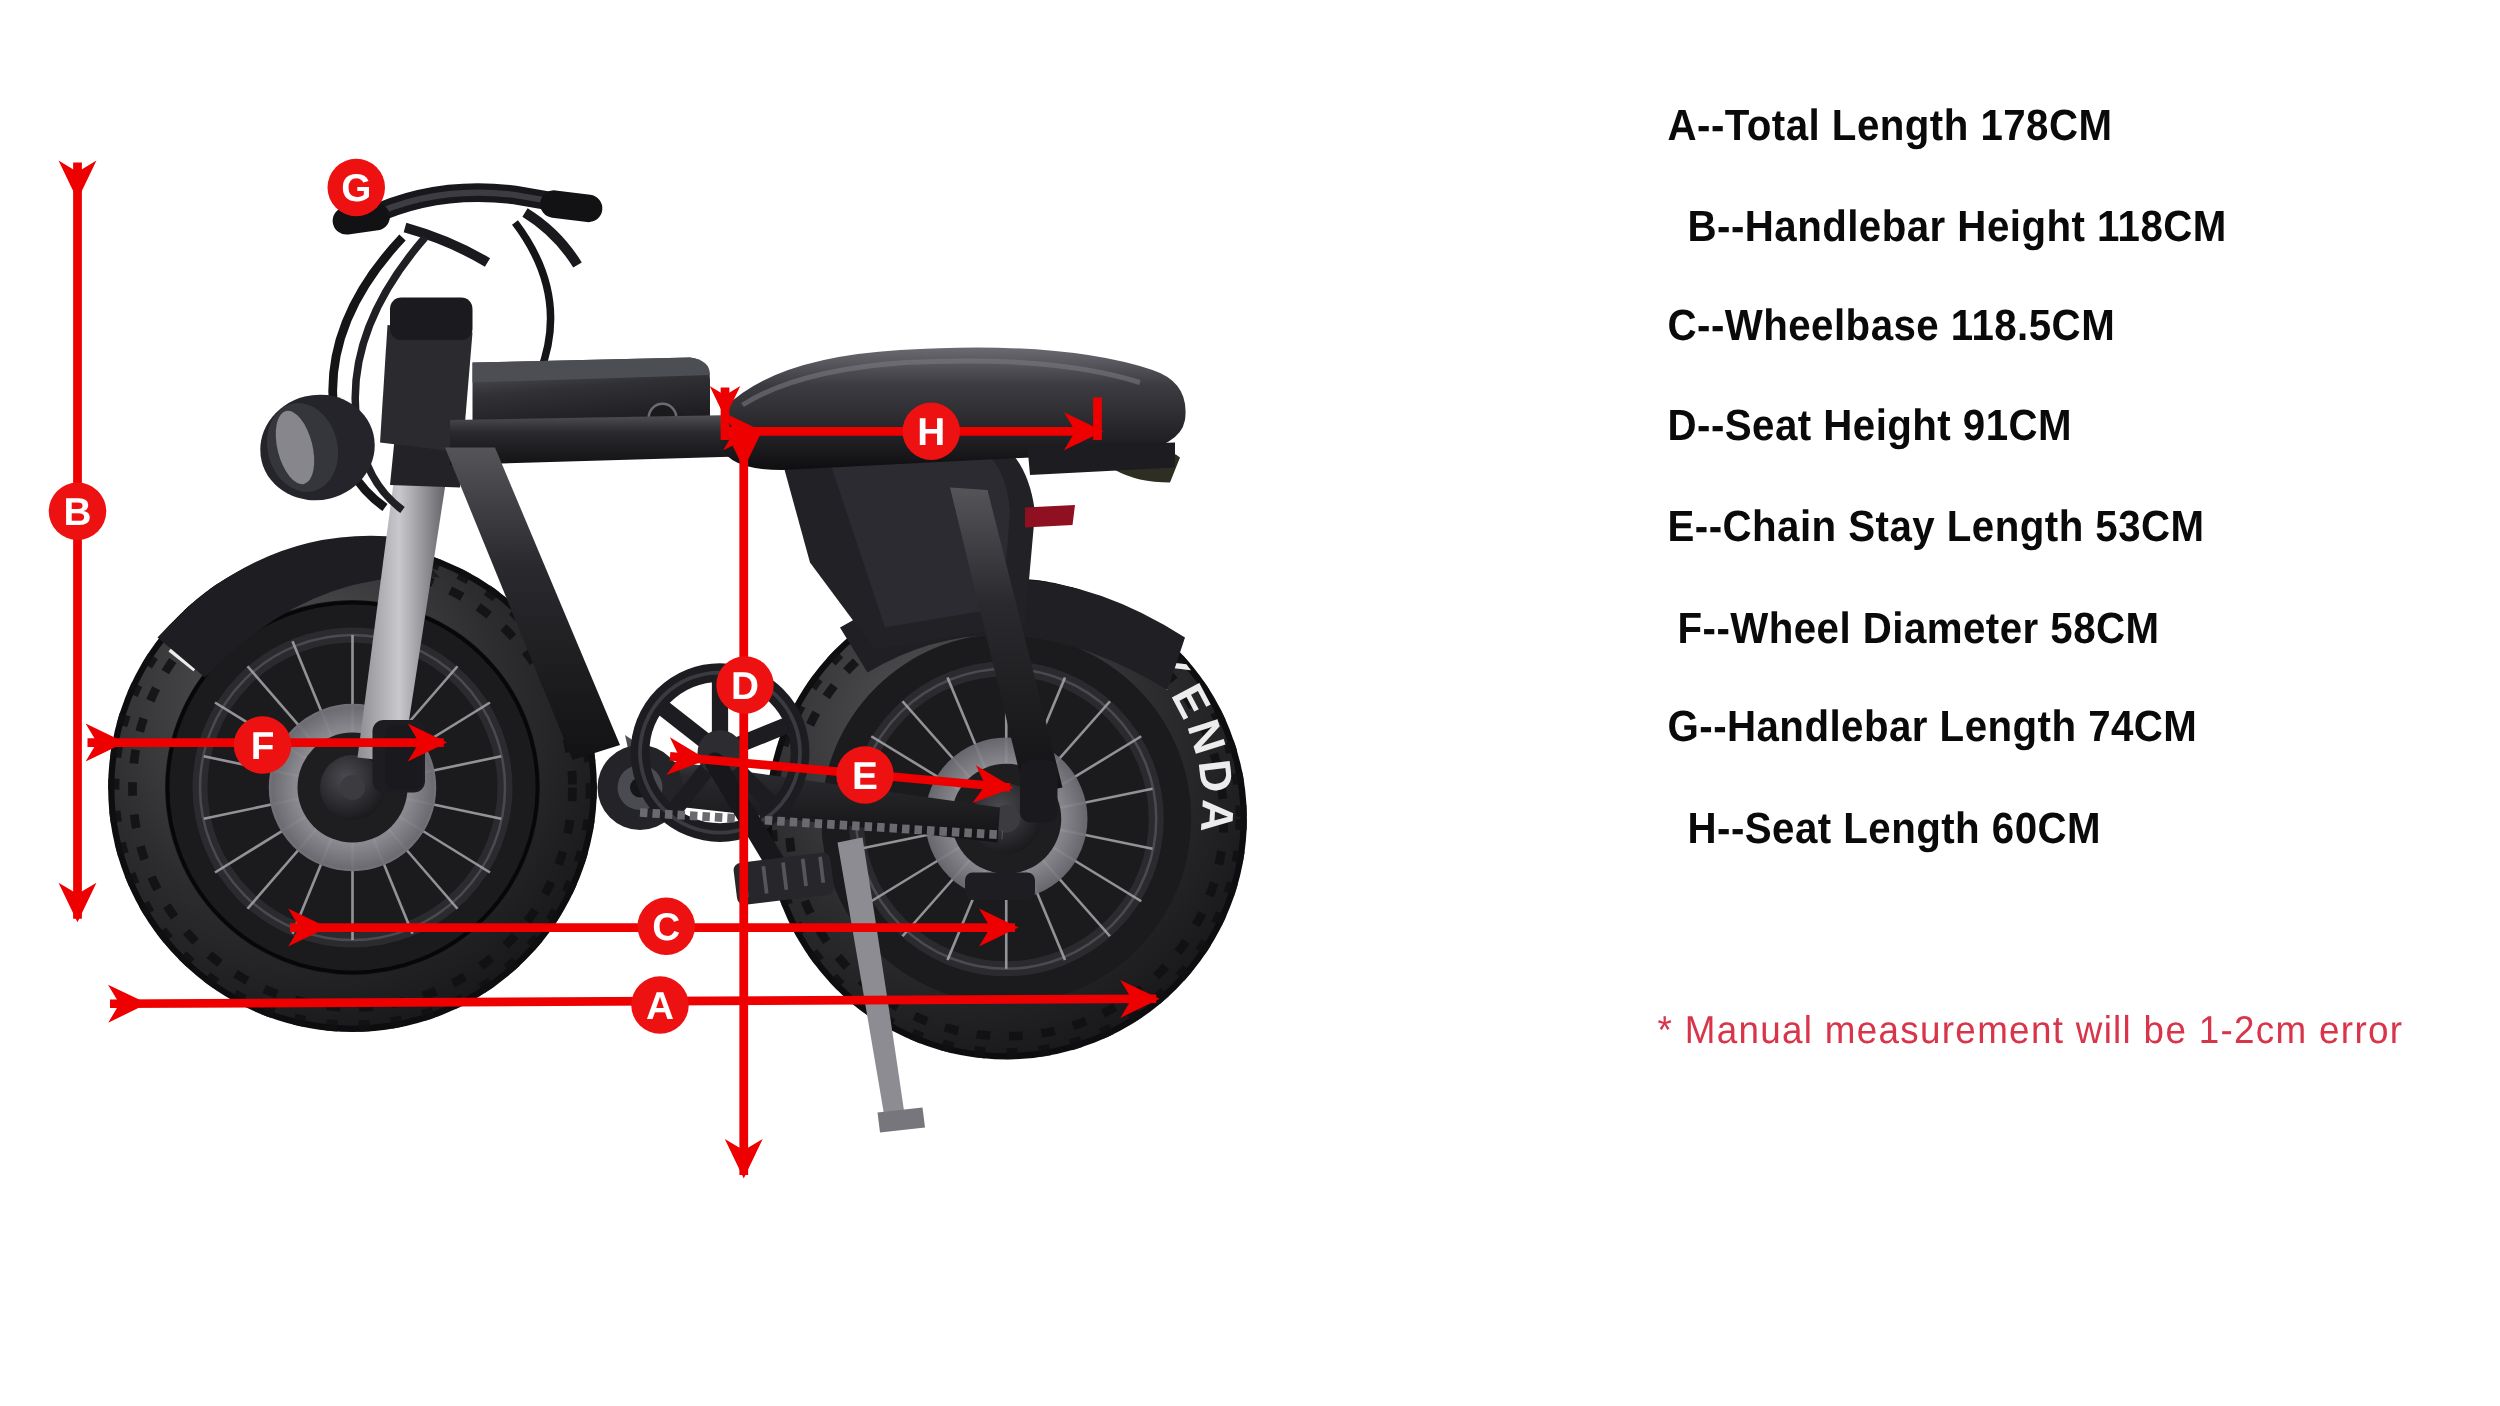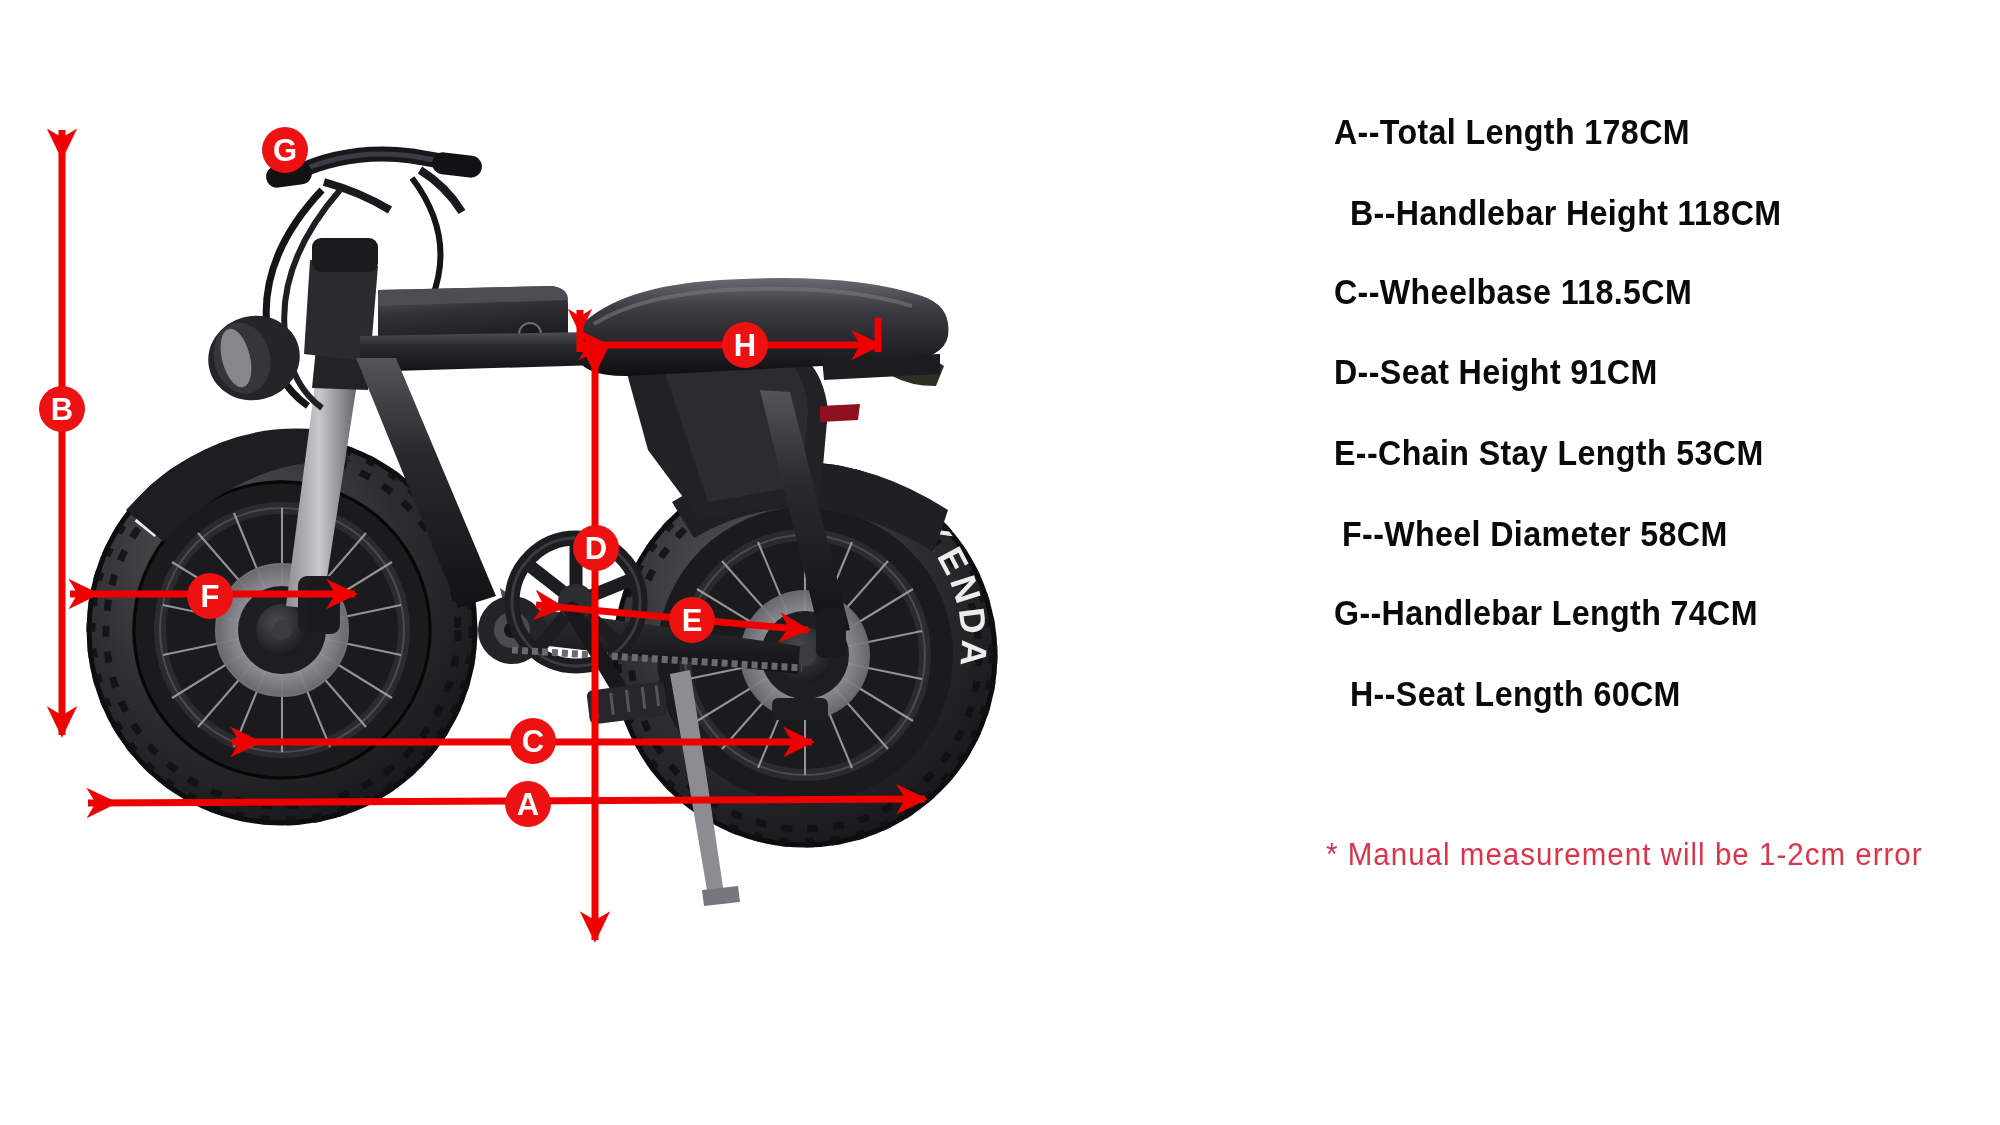--- a/index.html
+++ b/index.html
@@ -16,21 +16,21 @@
     width: 2000px;
     height: 1125px;
     background: #ffffff;
     overflow: hidden;
   }
 
   
   #spec-list {
     position: absolute;
     left: 1310px;
-    top: 112px;
+    top: 81px;
     width: 680px;
     height: 820px;
   }
   .spec-row {
     position: absolute;
     white-space: nowrap;
     font-family: "Liberation Sans Narrow", "Liberation Sans", sans-serif;
     font-weight: bold;
     font-size: 35px;
     letter-spacing: 0.4px;

